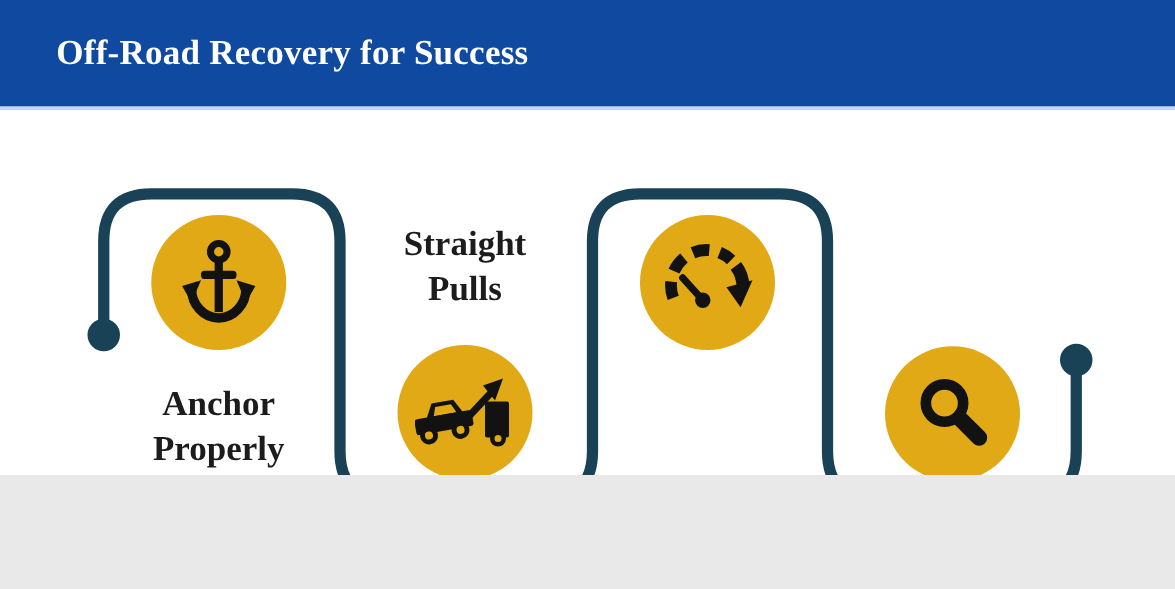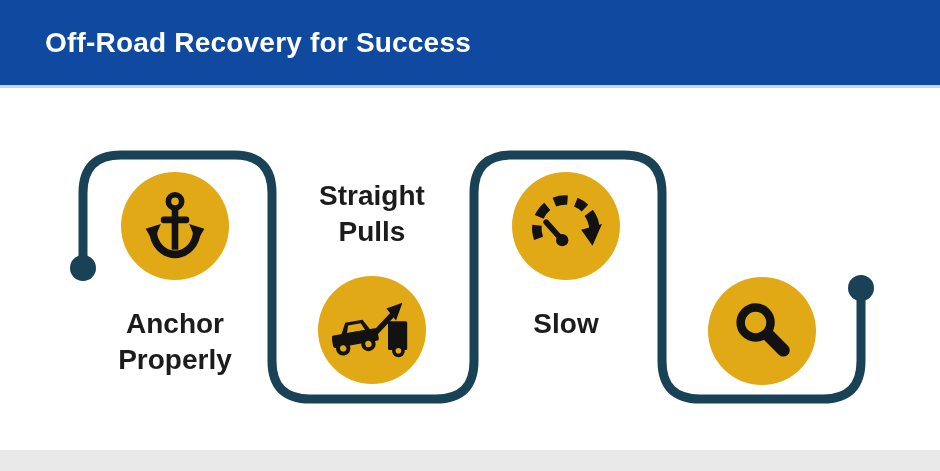--- a/index.html
+++ b/index.html
@@ -1,22 +1,22 @@
 <!DOCTYPE html>
 <html style="--header-bg: #104aa0; --header-underline: #c3d6ea; --title: #ffffff; --canvas-bg: #ffffff; --path: #1a4257; --node: #e2a916; --icon: #121212; --label: #1c1c1c;"><head>
 <meta charset="utf-8">
 <style>
   html,body{margin:0;padding:0;background:#e9e9e9;}
   *{box-sizing:border-box;}
   #canvas{
     position:relative;
-    width:940px;height:450px;
+    width:940px;height:380px;
     background:var(--canvas-bg,#ffffff);
     overflow:hidden;
-    font-family:Liberation Sans, sans-serif;
+    font-family:Liberation Serif, serif;
   }
   
   .header{
     position:absolute;left:0;top:0;width:940px;height:88px;
     background:var(--header-bg,#104aa0);
     border-bottom:3px solid var(--header-underline,#c3d6ea);
     display:flex;align-items:center;
   }
   .header .title{
     margin-left:45px;
@@ -116,21 +116,20 @@
   <div class="node" id="node-speed">
     <svg width="76" height="70" viewBox="0 0 80 74">
       <path class="ic-stroke" d="M11 50 A30 30 0 0 1 60 18" stroke-width="10" stroke-dasharray="14 9"></path>
       <path class="ic-stroke" d="M64 23 A30 30 0 0 1 70 40" stroke-width="11"></path>
       <polygon class="ic-fill" points="78,35 68,58 56,41"></polygon>
       <path class="ic-stroke" d="M36 52 L19 33" stroke-width="6" stroke-linecap="round"></path>
       <circle class="ic-fill" cx="36" cy="52" r="6.5"></circle>
     </svg>
   </div>
   <div class="step-label" id="label-speed">
-    <div>Slow</div>
   </div>
 
   <div class="node" id="node-magnify">
     <svg width="64" height="64" viewBox="0 0 60 60">
       <circle class="ic-stroke" cx="24" cy="22" r="14" stroke-width="8"></circle>
       <path class="ic-stroke" d="M36 34 L50 48" stroke-width="12" stroke-linecap="round"></path>
     </svg>
   </div>
 
 </div>

